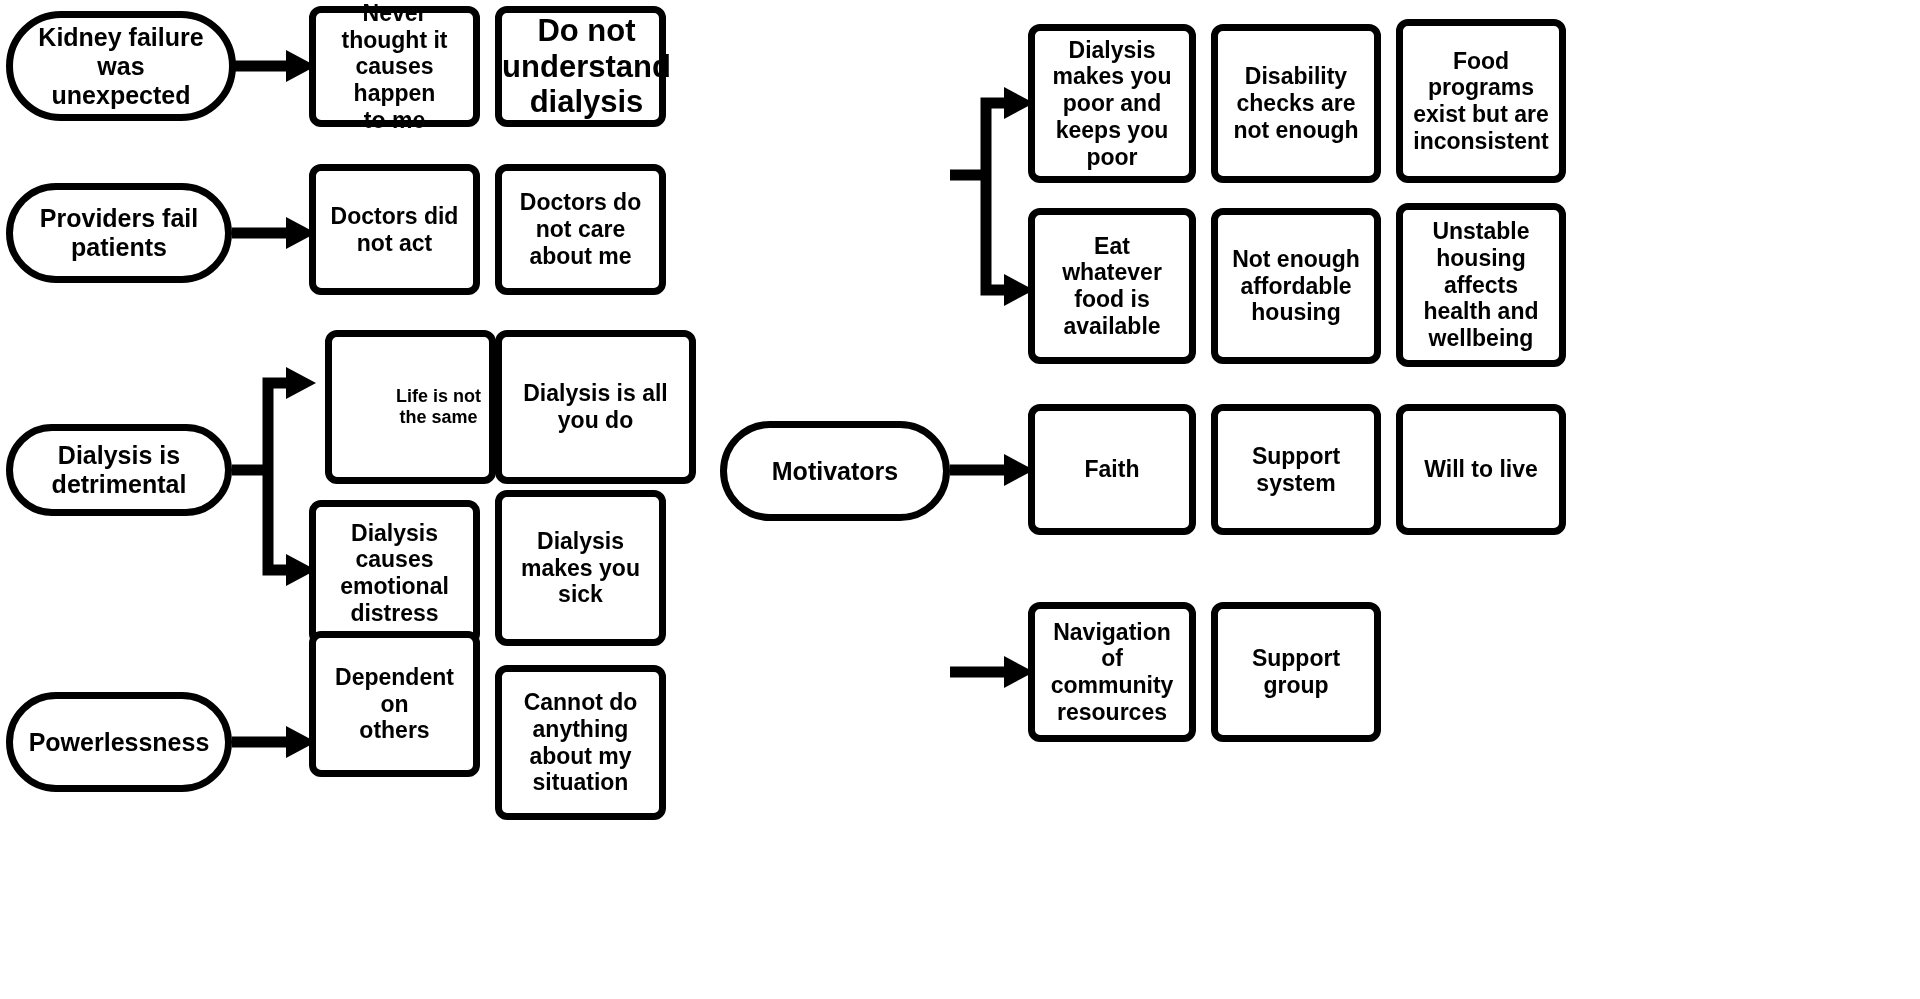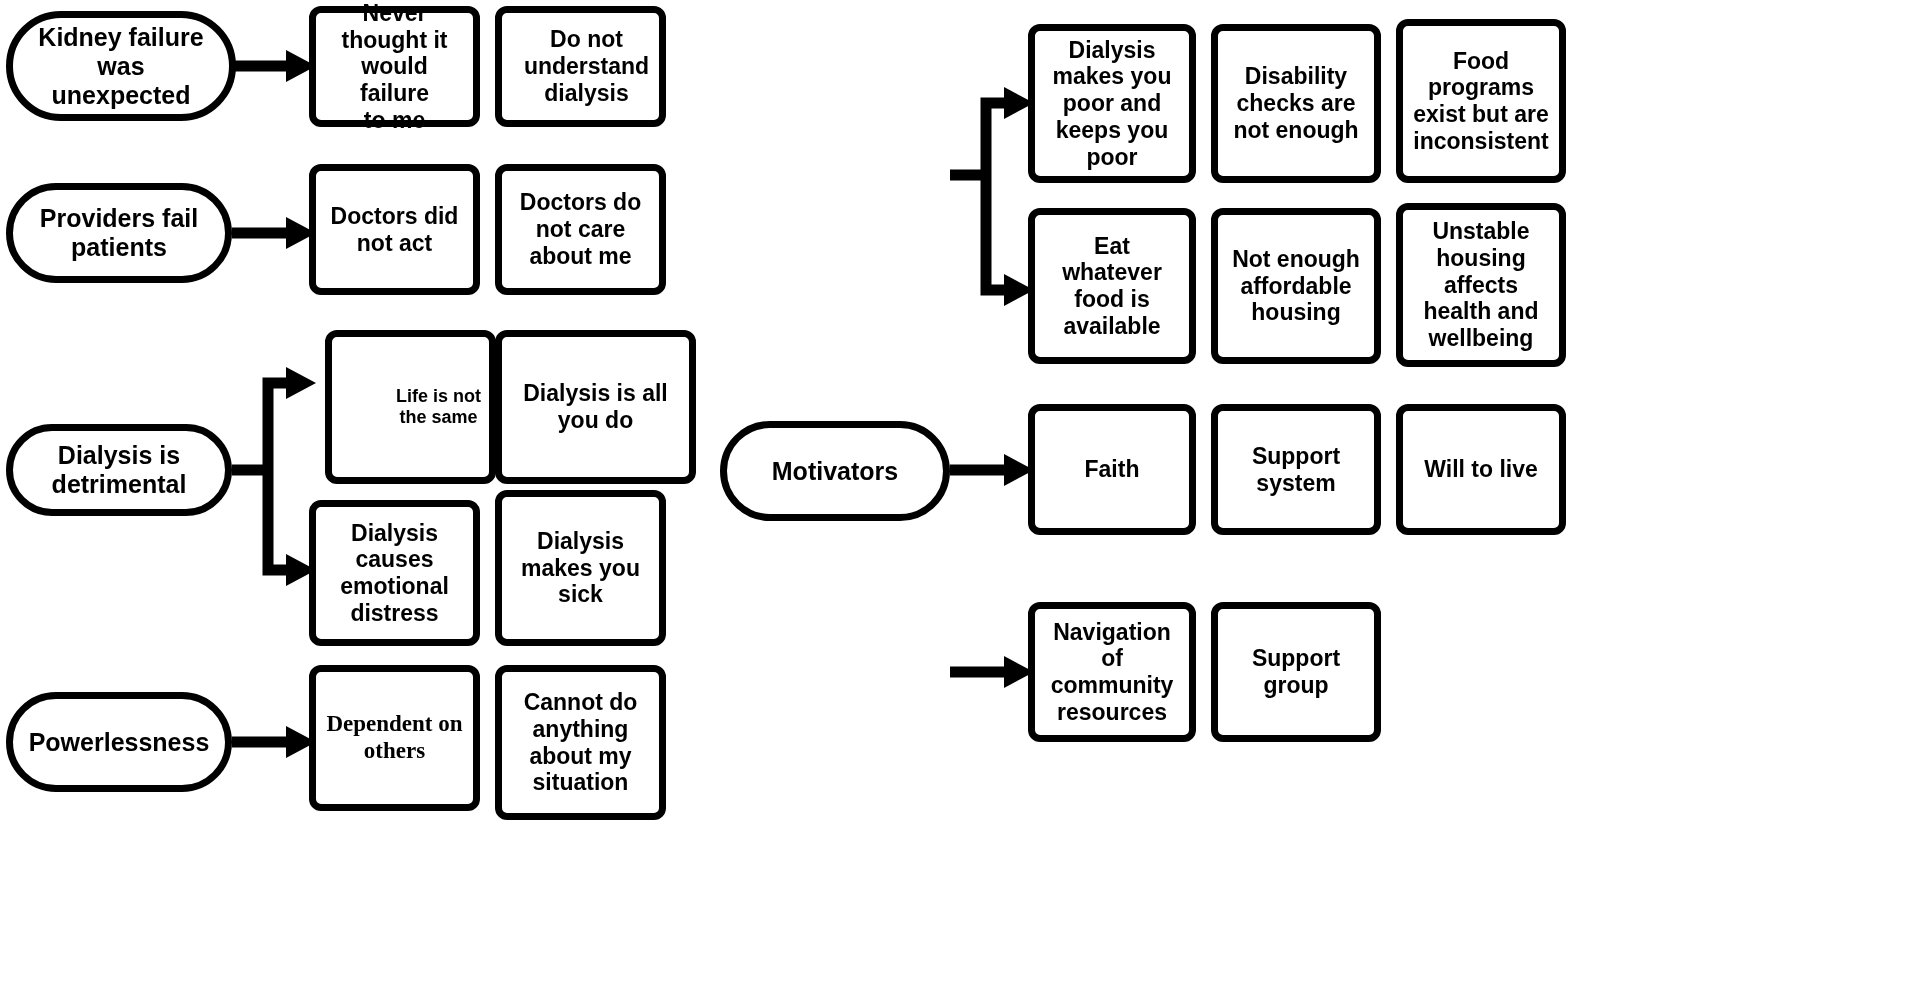--- a/index.html
+++ b/index.html
@@ -120,24 +120,24 @@
     </g>
   </svg>
 
   <div class="theme-node" style="left:6px; top:11px; width:230px; height:110px; font-size:25px;">
     <span class="node-label">Kidney failure
 was unexpected</span>
   </div>
   <div class="code-node" style="left:309px; top:6px; width:171px; height:121px; font-size:23px;">
     <span class="node-label">Never
 thought it
-would failure
+causes happen
 to me</span>
   </div>
-  <div class="code-node" style="left:495px; top:6px; width:171px; height:121px; font-size:23px;padding-left:20px;">
+  <div class="code-node" style="left:495px; top:6px; width:171px; height:121px; font-size:31px;padding-left:20px;">
     <span class="node-label">Do not
 understand
 dialysis</span>
   </div>
 
   <div class="theme-node" style="left:6px; top:183px; width:226px; height:100px; font-size:25px;">
     <span class="node-label">Providers fail
 patients</span>
   </div>
   <div class="code-node" style="left:309px; top:164px; width:171px; height:131px; font-size:23px;">
@@ -170,21 +170,21 @@
   </div>
   <div class="code-node" style="left:495px; top:490px; width:171px; height:156px; font-size:23px;">
     <span class="node-label">Dialysis
 makes you
 sick</span>
   </div>
 
   <div class="theme-node" style="left:6px; top:692px; width:226px; height:100px; font-size:25px;">
     <span class="node-label">Powerlessness</span>
   </div>
-  <div class="code-node" style="left:309px; top:665px; width:171px; height:146px; font-size:23px;font-family:Liberation Serif, serif;">
+  <div class="code-node" style="left:309px; top:631px; width:171px; height:146px; font-size:23px;">
     <span class="node-label">Dependent on
 others</span>
   </div>
   <div class="code-node" style="left:495px; top:665px; width:171px; height:155px; font-size:23px;">
     <span class="node-label">Cannot do
 anything
 about my
 situation</span>
   </div>
 

